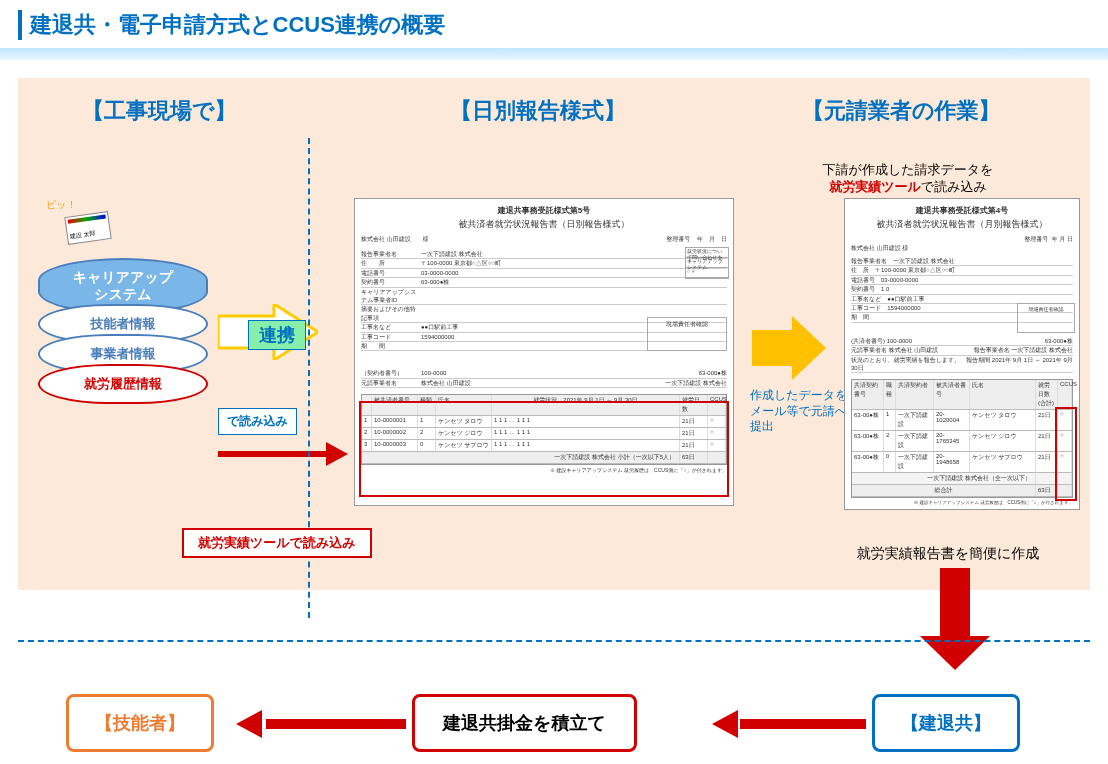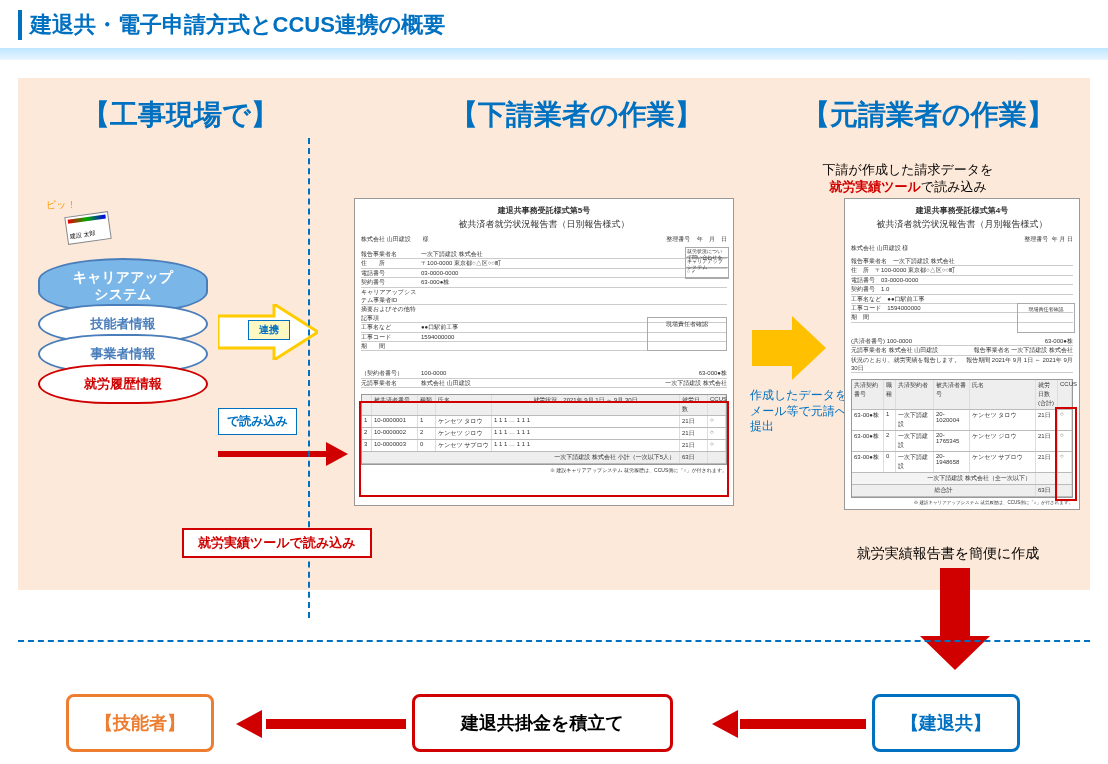--- a/index.html
+++ b/index.html
@@ -32,21 +32,21 @@
   }
   .upper-bg {
     position: absolute;
     left: 0; top: 0;
     width: 100%; height: 512px;
     background: #fde9d9;
   }
   .section-header {
     position: absolute;
     top: 18px;
-    font-size: 28px;
+    font-size: 22px;
     font-weight: bold;
     color: #0070c0;
   }
   .sec1 { left: 64px; }
   .sec2 { left: 432px; }
   .sec3 { left: 784px; }
   .desc {
     position: absolute;
     font-size: 13px;
     color: #000;
@@ -91,22 +91,22 @@
     font-size:14px; line-height:1.2; text-align:center;
   }
   .stack .layer.red { color:#d00000; border-color:#d00000; }
   
   .arrow-linkage {
     position:absolute; left:200px; top:226px; width:100px; height:56px;
   }
   .arrow-linkage svg { width:100%; height:100%; }
   .linkage-label {
     position:absolute; top:16px; left:30px;
-    background:#fef9c3; border:1px solid #0070c0;
-    color:#0070c0; font-weight:bold; font-size:10px;
+    background:#86efac; border:1px solid #0070c0;
+    color:#0070c0; font-weight:bold; font-size:18px;
     padding:2px 10px;
   }
   .download-box {
     position:absolute; left:200px; top:330px;
     background:#fff; border:1px solid #0070c0;
     color:#0070c0; font-weight:bold; font-size:12px;
     padding:4px 8px;
   }
   .arrow-red-right {
     position:absolute; left:200px; top:366px; width:140px; height:20px;
@@ -188,21 +188,21 @@
     position:absolute; left:0; right:0; top:562px; border-top:2px dashed #0070c0;
   }
   
   .bottom-box {
     position:absolute; top:616px;
     border:3px solid; border-radius:8px;
     background:#fff; font-weight:bold;
     padding:14px 26px; font-size:18px; text-align:center;
   }
   .bb-left  { left:48px;  border-color:#ed7d31; color:#ed7d31; }
-  .bb-mid   { left:394px; border-color:#d00000; color:#000; padding:14px 46px;}
+  .bb-mid   { left:394px; border-color:#d00000; color:#000; padding:14px 28px;}
   .bb-right { left:854px; border-color:#0070c0; color:#0070c0; }
   
   .flow-arrow-l {
     position:absolute; top:636px; left:218px; width:170px; height:20px;
   }
   .flow-arrow-l::before{ content:''; position:absolute; right:0; top:5px; width:140px; height:10px; background:#d00000;}
   .flow-arrow-l::after{ content:''; position:absolute; left:0; top:-4px;
     border-right:26px solid #d00000; border-top:14px solid transparent; border-bottom:14px solid transparent;}
   .flow-arrow-r {
     position:absolute; top:636px; left:694px; width:154px; height:20px;
@@ -214,21 +214,21 @@
 </head>
 <body>
 
 <h1 class="page-title">建退共・電子申請方式とCCUS連携の概要</h1>
 <div class="title-underline"></div>
 
 <div class="diagram">
   <div class="upper-bg"></div>
 
   <div class="section-header sec1">【工事現場で】</div>
-  <div class="section-header sec2">【下請業者の作業】</div>
+  <div class="section-header sec2">【日別報告様式】</div>
   <div class="section-header sec3">【元請業者の作業】</div>
 
   <div class="desc desc3">
     <span>下請が作成した請求データを</span><br>
     <span class="red">就労実績ツール</span><span>で読み込み</span>
   </div>
 
   <div class="card-reader">
     <span class="beep">ピッ！</span>
     <div class="card">

